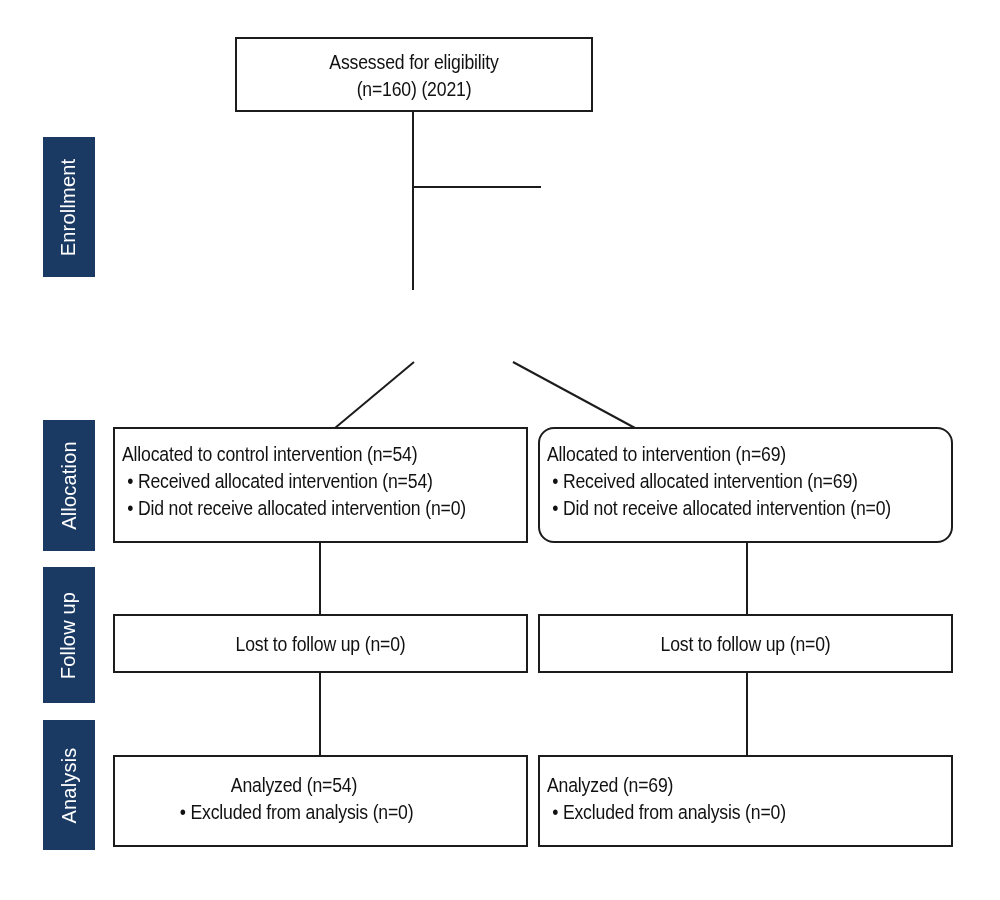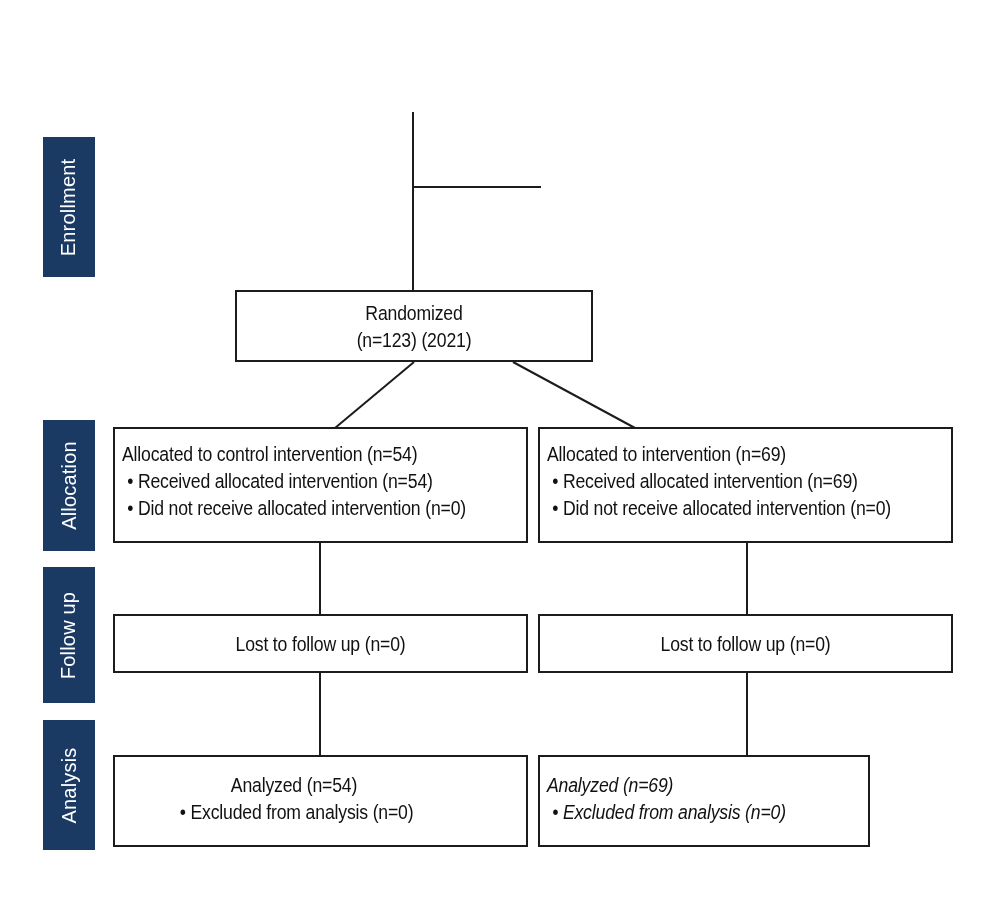--- a/index.html
+++ b/index.html
@@ -18,21 +18,21 @@
   .left-box .txt{transform:scaleX(0.86);transform-origin:0 50%;}
   .line{font-size:20.5px;line-height:27px;letter-spacing:-0.2px;white-space:nowrap;}
   .b-elig {left:235px;top:37px; width:358px;height:75px;}
   .b-excl {left:541px;top:128px;width:413px;height:118px;padding:9px 6px 0 17px;}
   .b-rand {left:235px;top:290px;width:358px;height:72px;}
   .b-alloc-l{left:113px;top:427px;width:415px;height:116px;padding:11px 4px 0 7px;}
   .b-alloc-r{left:538px;top:427px;width:415px;height:116px;padding:11px 4px 0 7px;}
   .b-fu-l {left:113px;top:614px;width:415px;height:59px;}
   .b-fu-r {left:538px;top:614px;width:415px;height:59px;}
   .b-ana-l{left:113px;top:755px;width:415px;height:92px;padding:14px 4px 0 7px;}
-  .b-ana-r{left:538px;top:755px;width:332px;height:92px;padding:14px 4px 0 7px;font-style:italic;}
+  .b-ana-r{left:538px;top:755px;width:415px;height:92px;padding:14px 4px 0 7px;}
   .bullet{padding-left:6px;}
   
   .stage{
     position:absolute;left:43px;width:52px;background:#1a3a64;
     display:flex;align-items:center;justify-content:center;
   }
   .stage-txt{
     transform:rotate(-90deg);white-space:nowrap;color:#ffffff;
     font-size:20px;letter-spacing:0.2px;
   }
@@ -72,38 +72,38 @@
   <div class="stage st-alloc" style="background: rgb(26, 58, 100);">
     <span class="stage-txt" style="color: rgb(255, 255, 255);">Allocation</span>
   </div>
   <div class="stage st-fu" style="background: rgb(26, 58, 100);">
     <span class="stage-txt" style="color: rgb(255, 255, 255);">Follow up</span>
   </div>
   <div class="stage st-ana" style="background: rgb(26, 58, 100);">
     <span class="stage-txt" style="color: rgb(255, 255, 255);">Analysis</span>
   </div>
 
+  <div class="box center-box b-elig" style="border-color: rgb(28, 28, 28);">
+    <div class="txt">
+      <div class="line">Assessed for eligibility</div>
+      <div class="line">(n=160) (2021)</div>
+    </div>
+  </div>
 
 
-  <div class="box center-box b-rand" style="border-color: rgb(28, 28, 28);">
-    <div class="txt">
-      <div class="line">Randomized</div>
-      <div class="line">(n=123) (2021)</div>
-    </div>
-  </div>
 
   <div class="box left-box b-alloc-l" style="border-color: rgb(28, 28, 28);">
     <div class="txt">
       <div class="line">Allocated to control intervention (n=54)</div>
       <div class="line bullet">• Received allocated intervention (n=54)</div>
       <div class="line bullet">• Did not receive allocated intervention (n=0)</div>
     </div>
   </div>
 
-  <div class="box left-box b-alloc-r" style="border-color: rgb(28, 28, 28);">
+  <div class="box left-box b-alloc-r" style="border-color: rgb(28, 28, 28); border-radius: 16px;">
     <div class="txt">
       <div class="line">Allocated to intervention (n=69)</div>
       <div class="line bullet">• Received allocated intervention (n=69)</div>
       <div class="line bullet">• Did not receive allocated intervention (n=0)</div>
     </div>
   </div>
 
   <div class="box center-box b-fu-l" style="border-color: rgb(28, 28, 28);">
     <div class="txt">
       <div class="line">Lost to follow up (n=0)</div>

